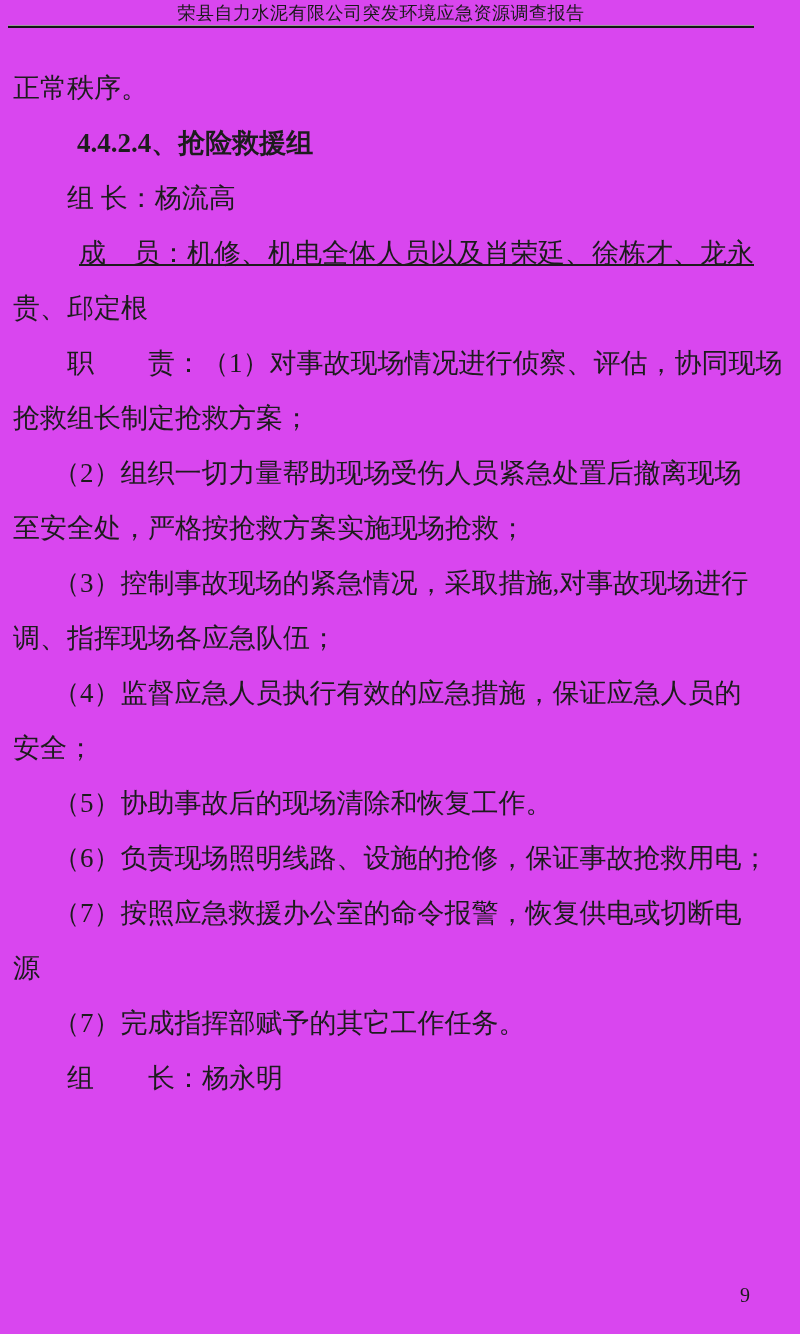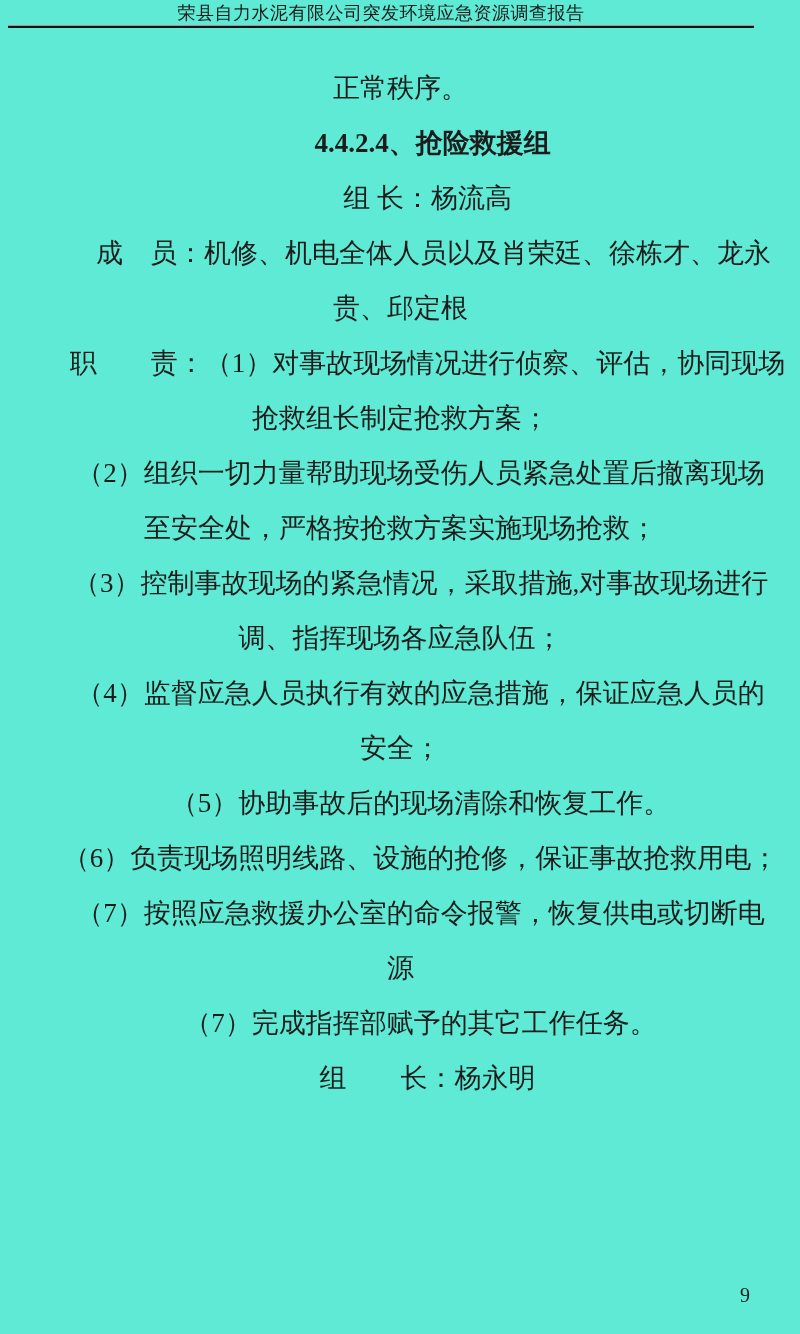--- a/index.html
+++ b/index.html
@@ -1,20 +1,20 @@
 <!DOCTYPE html>
 <html><head>
 <meta charset="utf-8">
 <style>
   html, body { margin: 0; padding: 0; background: #ffffff; }
   .page {
     position: relative;
     width: 800px;
     height: 1334px;
-    background: #5eead4;
+    background: #d946ef;
     overflow: hidden;
     color: #1c1c1c;
     font-family: "Liberation Serif", "DejaVu Serif", serif;
   }
   .header-title {
     position: absolute;
     top: 2px;
     left: 8px;
     width: 746px;
     text-align: center;
@@ -40,26 +40,26 @@
     background: #141414;
   }
   .doc {
     position: absolute;
     top: 61px;
     left: 13px;
     width: 775px;
     font-size: 27px;
     line-height: 55px;
   }
-  .line { height: 55px; white-space: nowrap; text-align: center; }
+  .line { height: 55px; white-space: nowrap; }
   .cont    { padding-left: 0; }
   .para    { padding-left: 40px; }
   .heading { padding-left: 64px; font-weight: bold; }
   .label   { padding-left: 54px; }
-  .label2  { padding-left: 66px; }
+  .label2  { padding-left: 66px; text-decoration: underline; }
   .footer {
     position: absolute;
     top: 1280px;
     left: 13px;
     width: 737px;
     text-align: right;
     font-size: 20px;
     line-height: 30px;
     color: #1a1a1a;
   }

